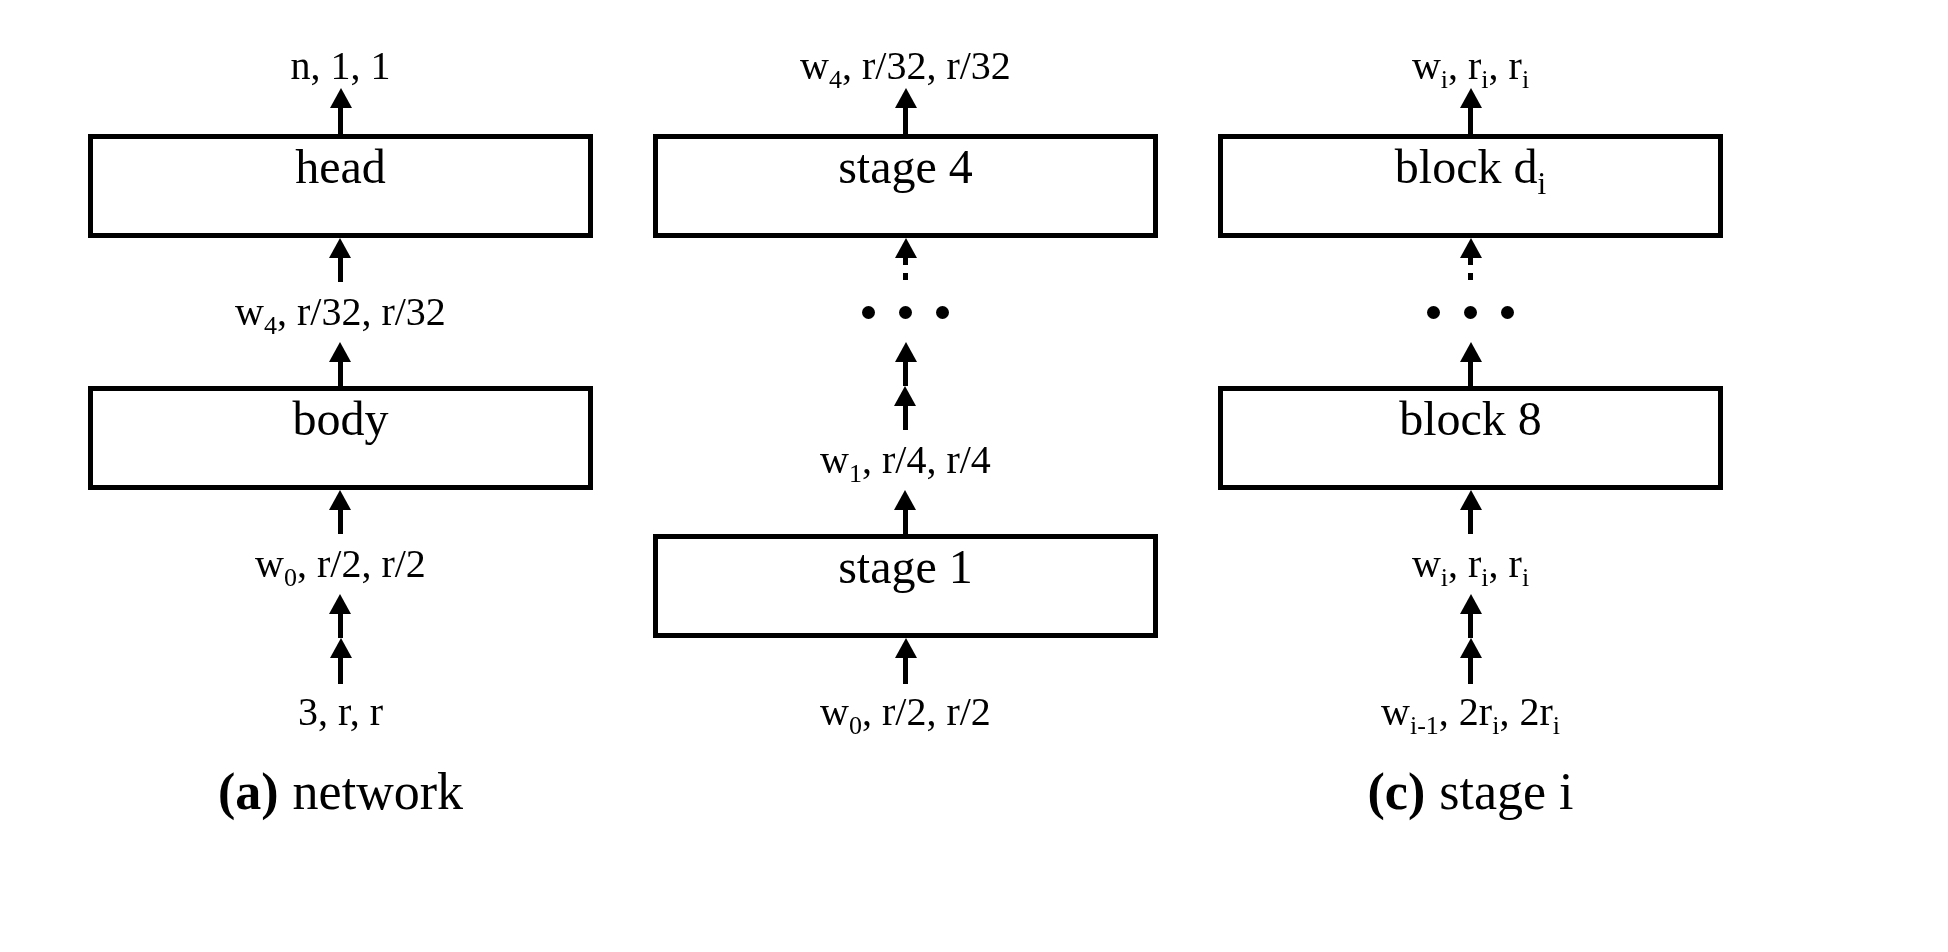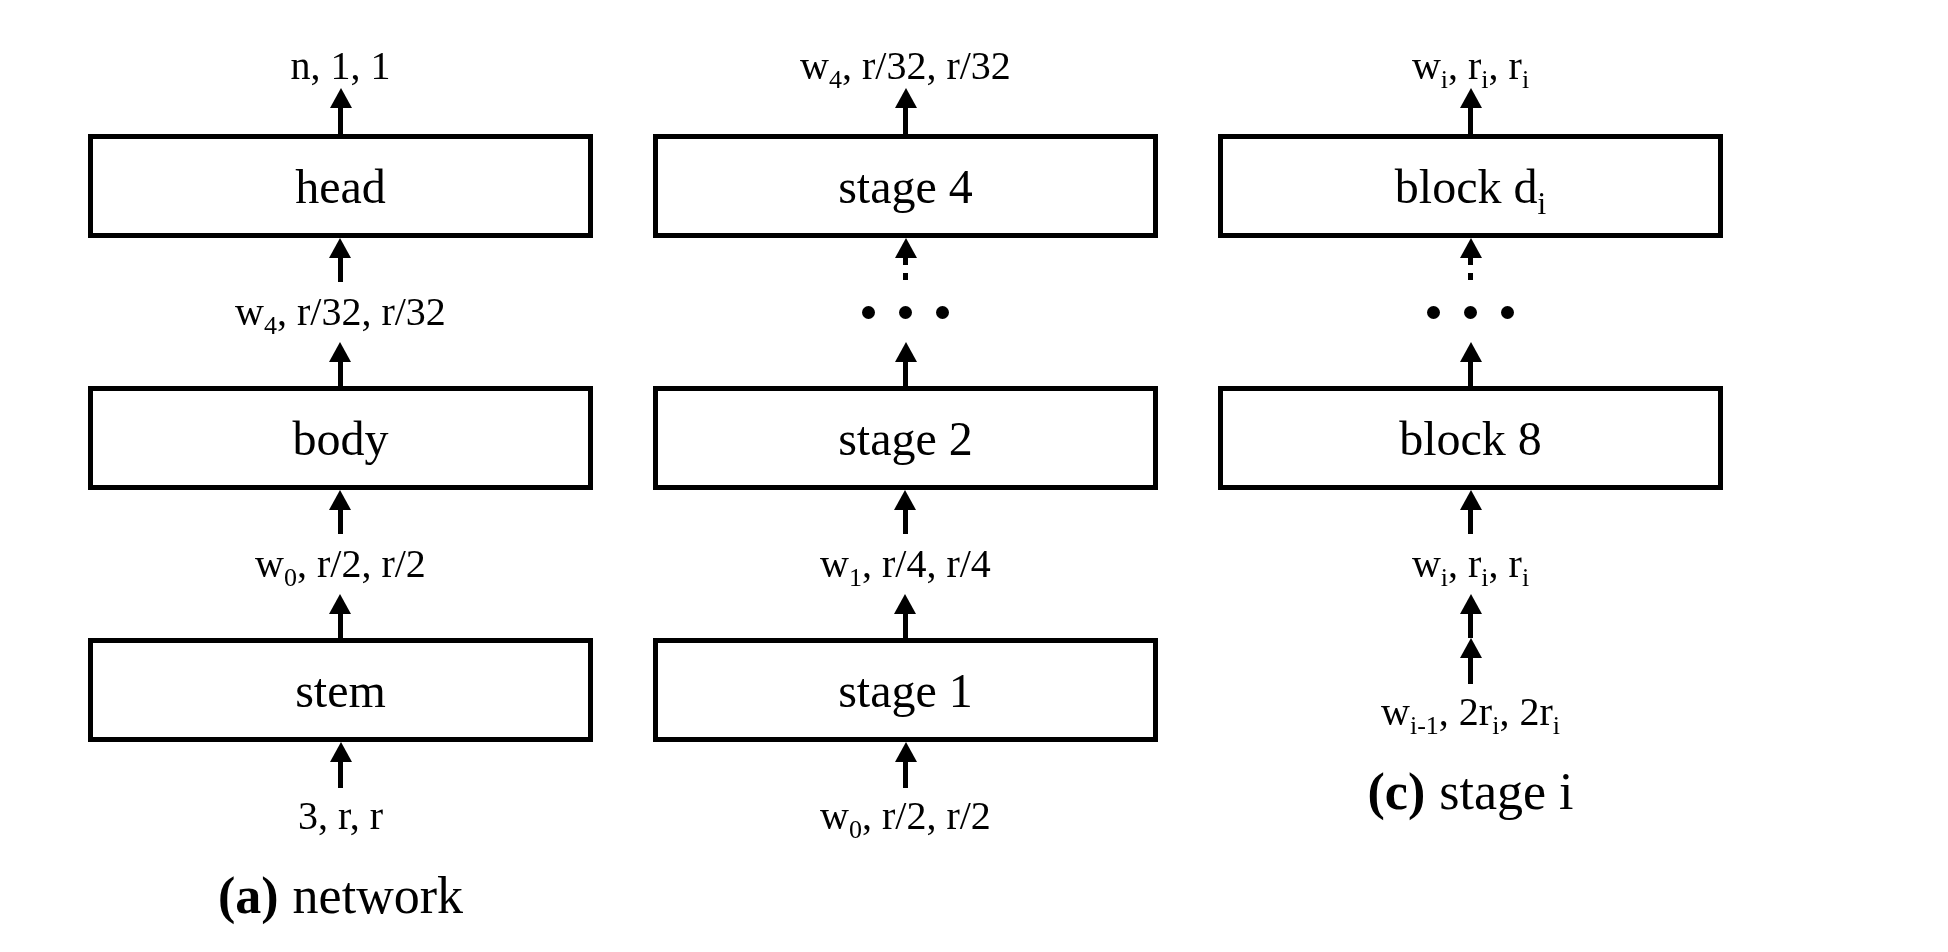--- a/index.html
+++ b/index.html
@@ -23,21 +23,21 @@
     height: 44px; line-height: 44px;
     font-size: 40px; white-space: nowrap; text-align: center;
   }
   .dim-label.in { height: 56px; line-height: 56px; }
   sub { font-size: 65%; line-height: 0; }
 
   .node {
     width: 505px; height: 104px;
     border: 5px solid #000; box-sizing: border-box;
     background: #fff;
-    display: flex; align-items: center; justify-content: center;
+    display: flex; align-items: flex-start; justify-content: center;
     font-size: 48px; white-space: nowrap;
   }
 
   .arrow { height: 46px; display: flex; flex-direction: column; align-items: center; }
   .connector .arrow { height: 44px; }
   .arrow .head {
     display: block; width: 0; height: 0;
     border-left: 11px solid transparent;
     border-right: 11px solid transparent;
     border-bottom: 20px solid #000;
@@ -87,23 +87,20 @@
       <div class="arrow">
           <span class="head"></span>
           <span class="tail solid"></span>
         </div>
       <div class="dim-label mid"><span class="rich">w<sub>0</sub>, r/2, r/2</span></div>
       <div class="arrow">
           <span class="head"></span>
           <span class="tail solid"></span>
         </div>
     </div>
-    <div class="node">
-        <span class="rich">stem</span>
-      </div>
     <div class="arrow">
         <span class="head"></span>
         <span class="tail solid"></span>
       </div>
     <div class="dim-label in"><span class="rich">3, r, r</span></div>
     <div class="caption"><span class="cap-idx">(a)</span><span class="cap-name">network</span></div>
   </div>
 
   <div class="column">
     <div class="dim-label out"><span class="rich">w<sub>4</sub>, r/32, r/32</span></div>
@@ -122,23 +119,20 @@
       <div class="dots">
           <span class="dot"></span>
           <span class="dot"></span>
           <span class="dot"></span>
         </div>
       <div class="arrow">
           <span class="head"></span>
           <span class="tail solid"></span>
         </div>
     </div>
-    <div class="node">
-        <span class="rich">stage 2</span>
-      </div>
     <div class="connector">
       <div class="arrow">
           <span class="head"></span>
           <span class="tail solid"></span>
         </div>
       <div class="dim-label mid"><span class="rich">w<sub>1</sub>, r/4, r/4</span></div>
       <div class="arrow">
           <span class="head"></span>
           <span class="tail solid"></span>
         </div>

